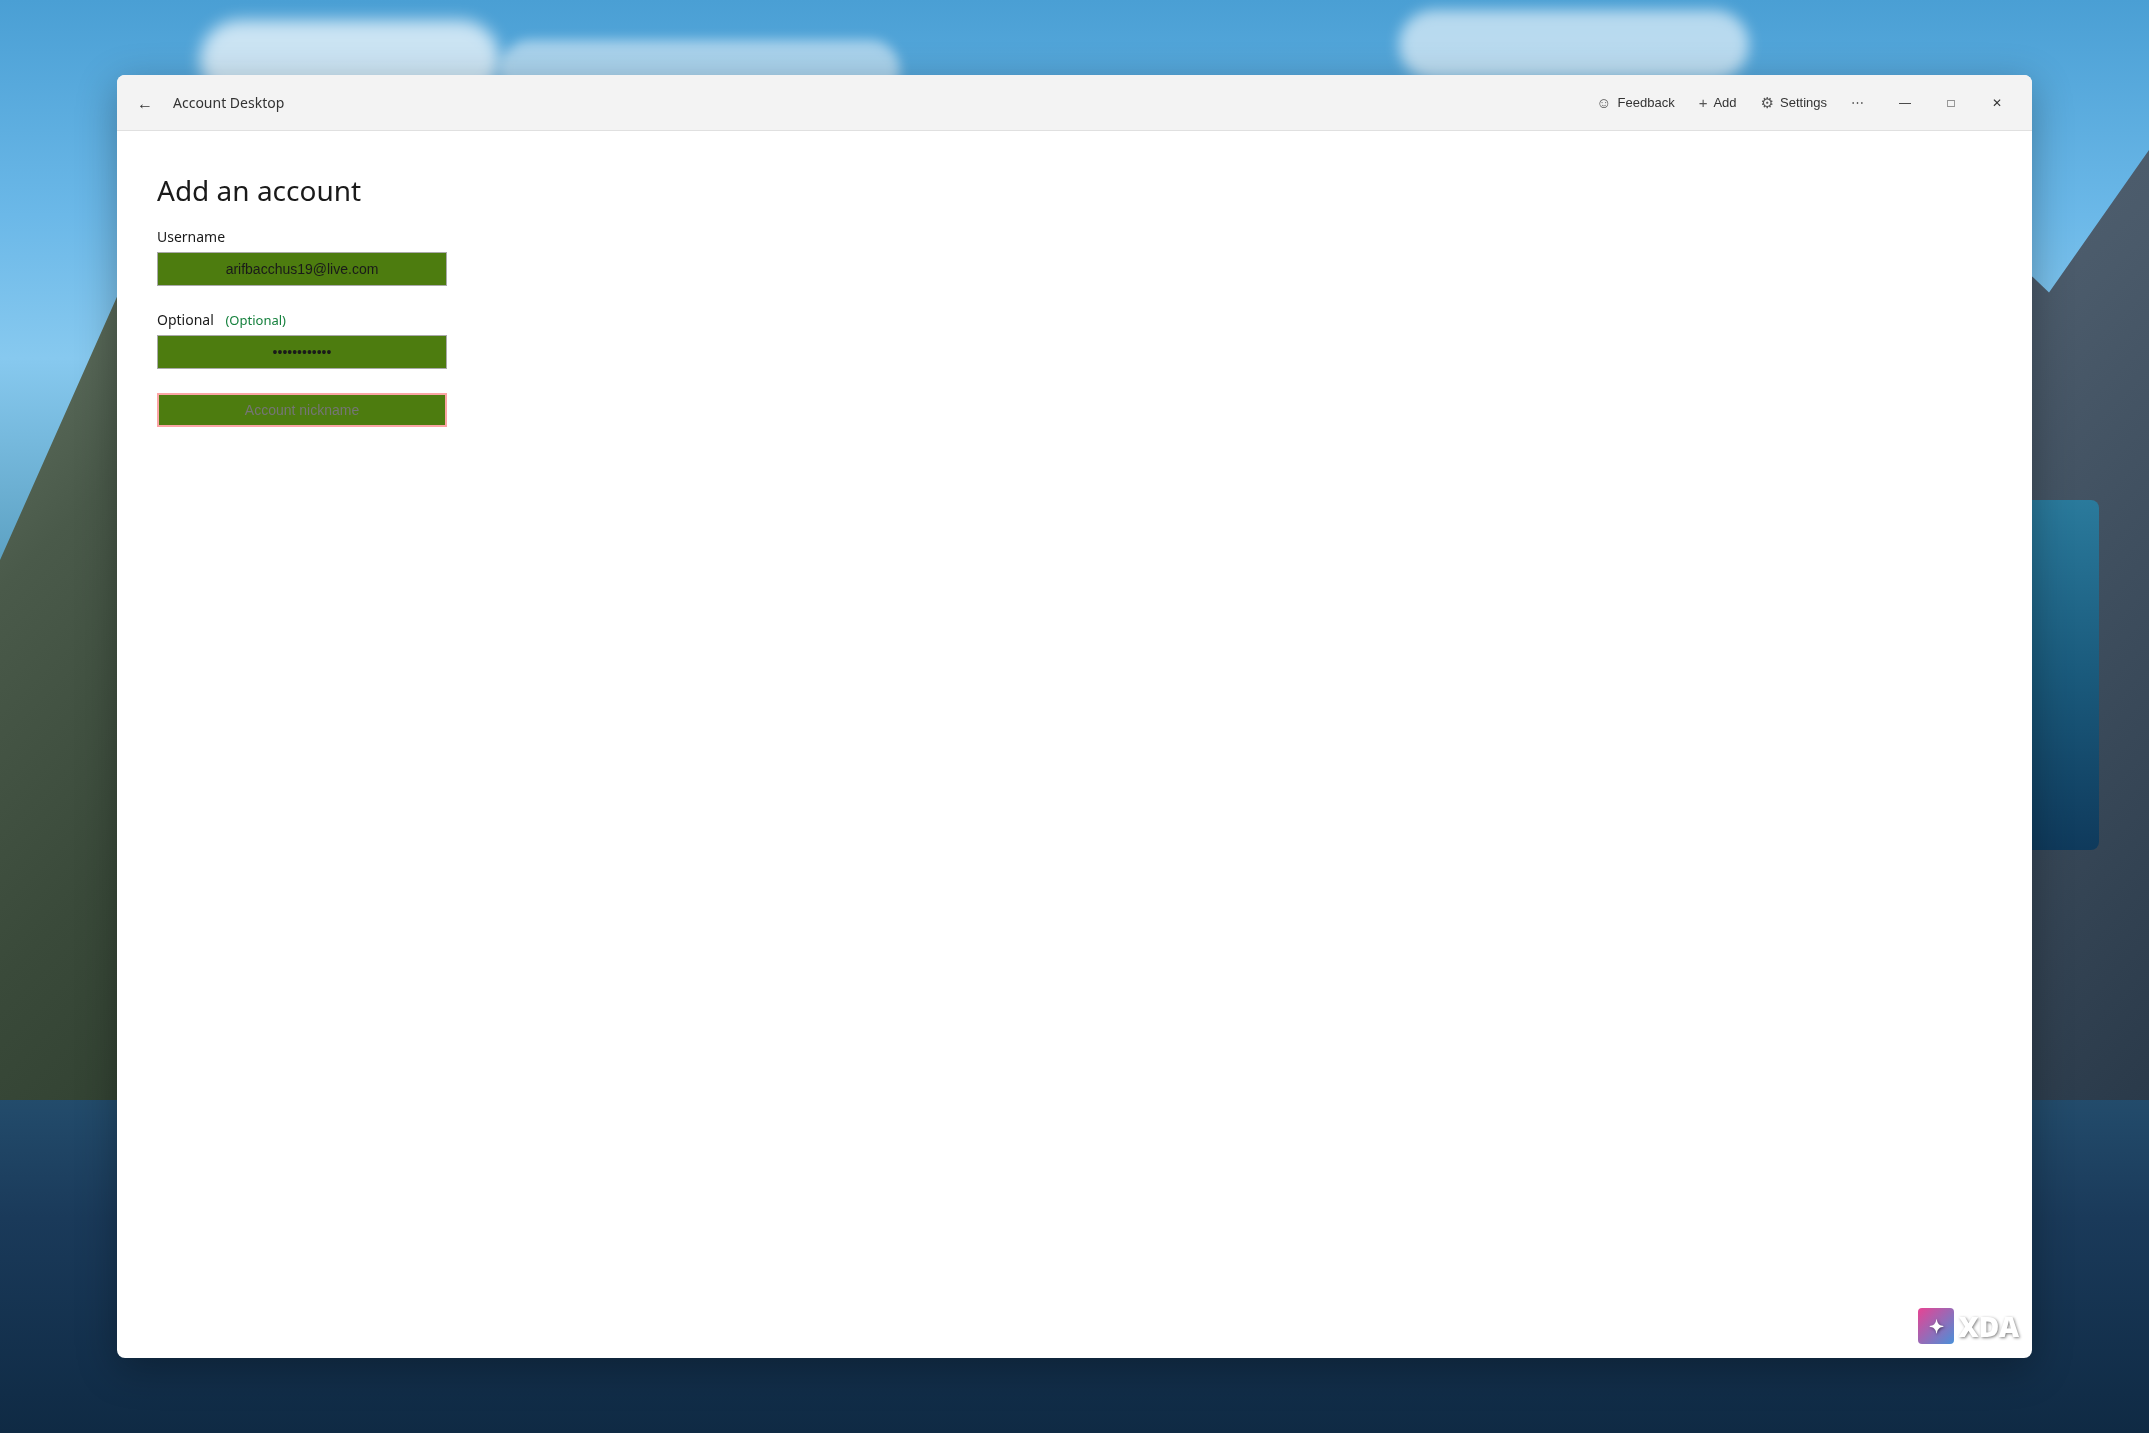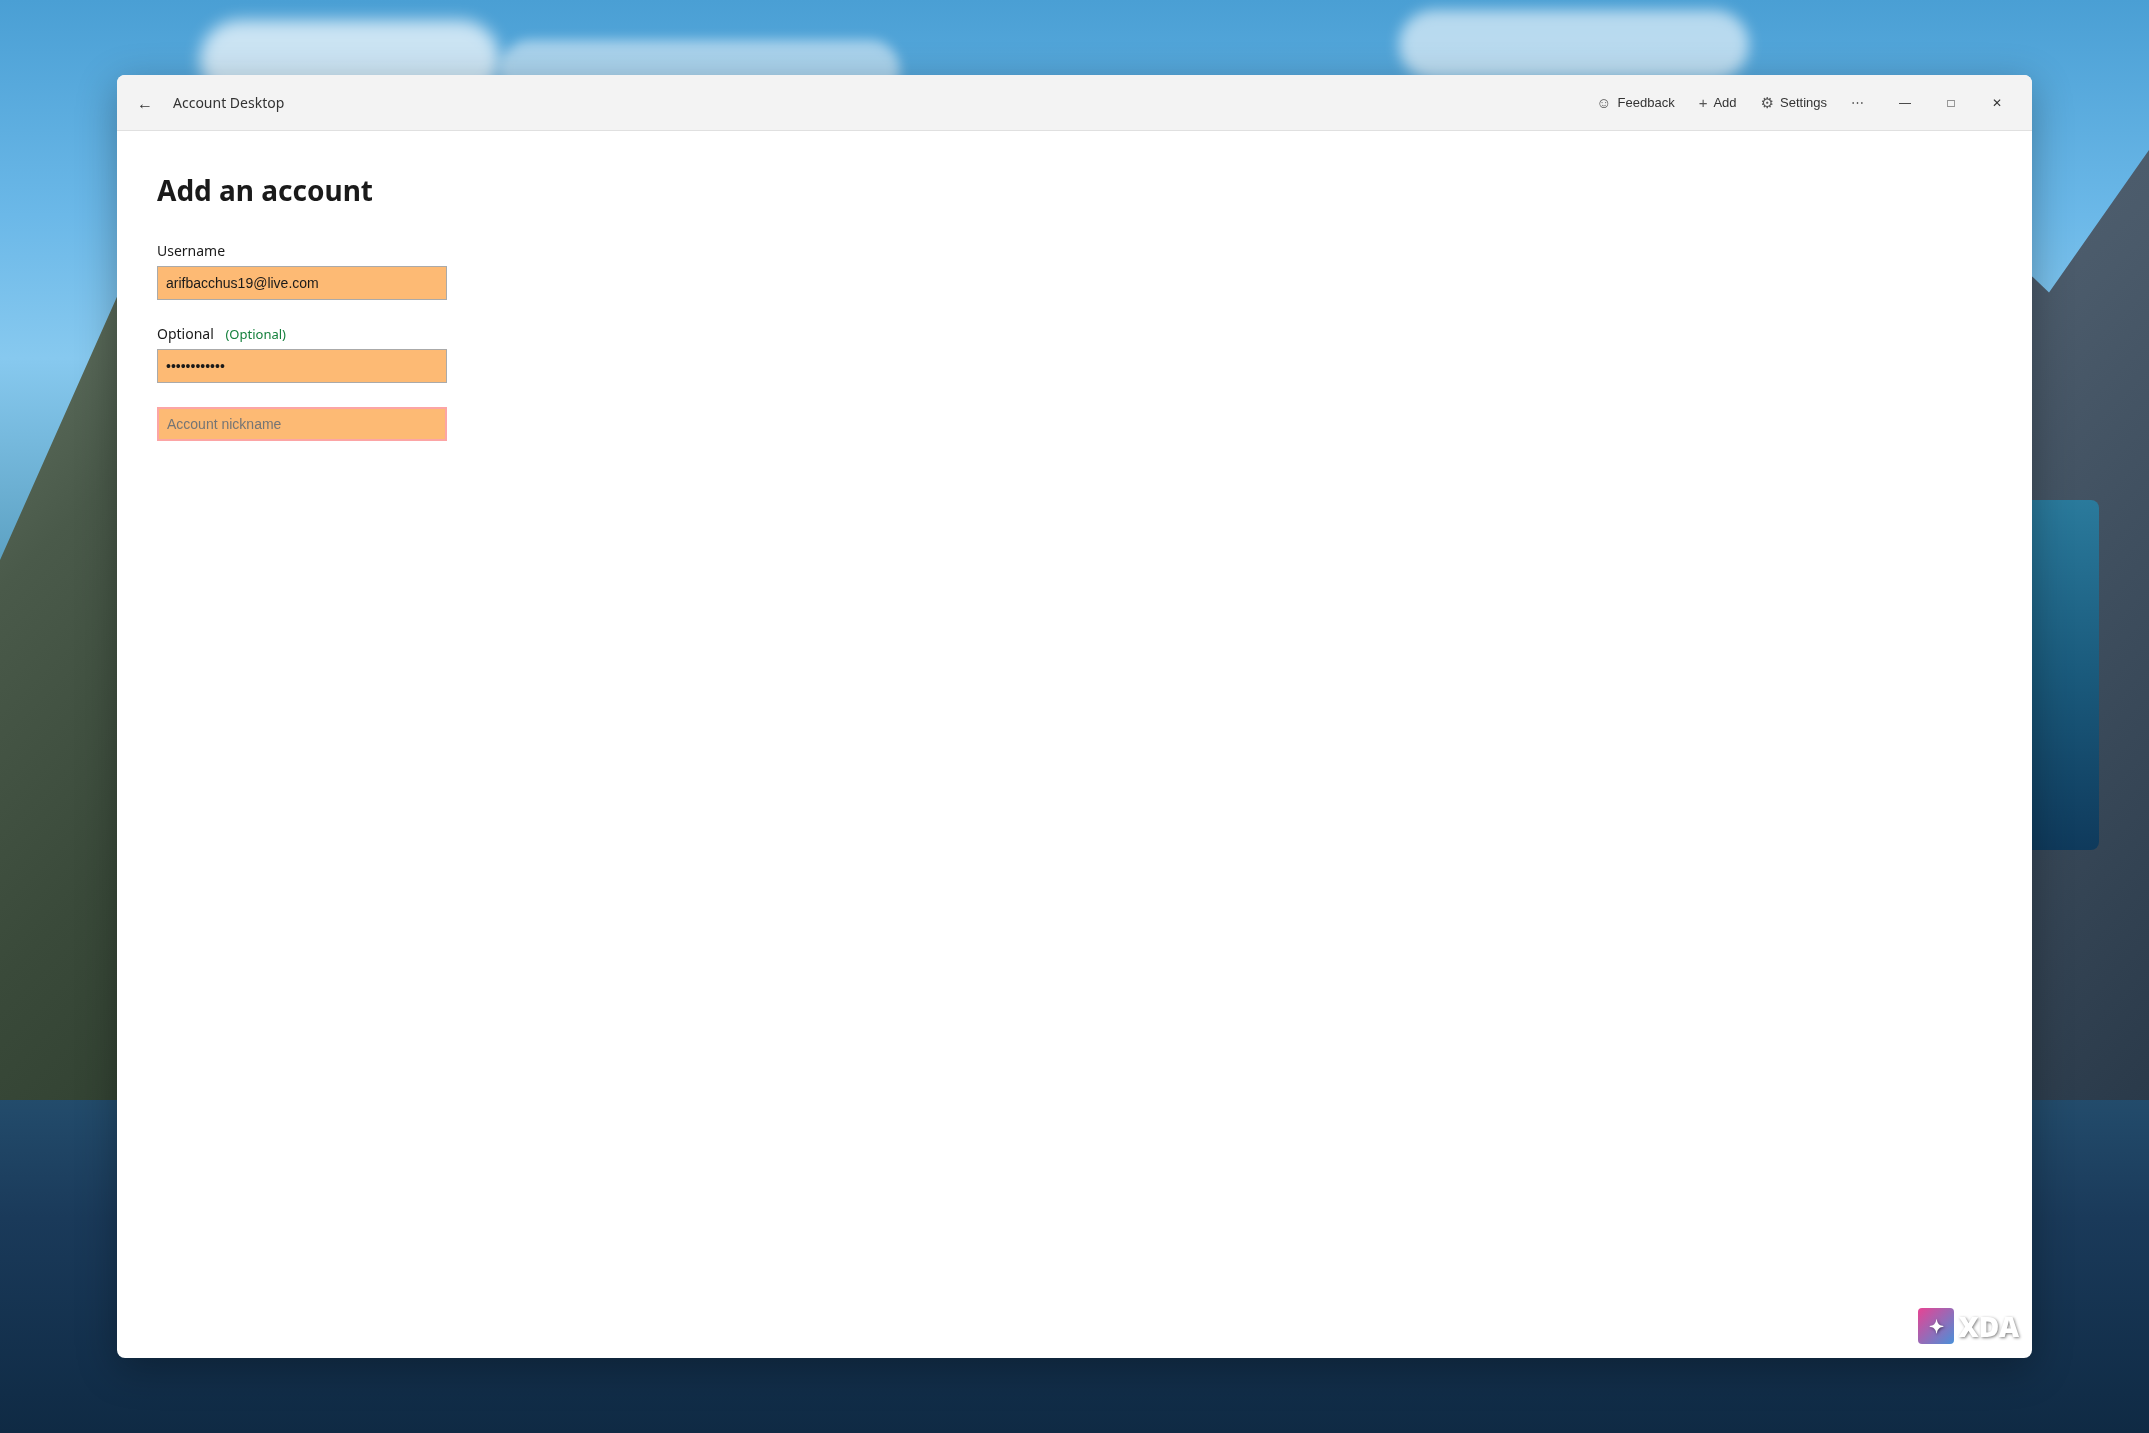--- a/index.html
+++ b/index.html
@@ -188,23 +188,23 @@
 
     
     .content {
       flex: 1;
       padding: 40px 40px;
       overflow-y: auto;
     }
 
     .page-title {
       font-size: 28px;
-      font-weight: 700;
+      font-weight: 400;
       color: #1a1a1a;
-      margin-bottom: 32px;
+      margin-bottom: 18px;
     }
 
     .form-group {
       margin-bottom: 24px;
     }
 
     .form-label {
       display: block;
       font-size: 14px;
       font-weight: 400;
@@ -219,23 +219,24 @@
       margin-left: 8px;
     }
 
     .form-input {
       display: block;
       width: 290px;
       height: 34px;
       padding: 0 8px;
       font-size: 14px;
       color: #1a1a1a;
-      background: #fdba74;
+      background: #4d7c0f;
       border: 1px solid #aaaaaa;
       outline: none;
+      text-align: center;
     }
 
     .form-input.active-focus {
       border: 2px solid #fca5a5;
     }
 
     
     .xda-watermark {
       position: absolute;
       bottom: 88px;

